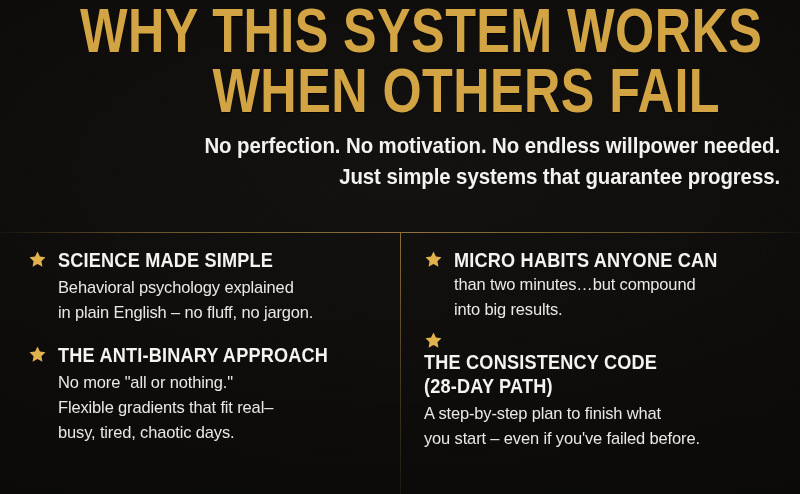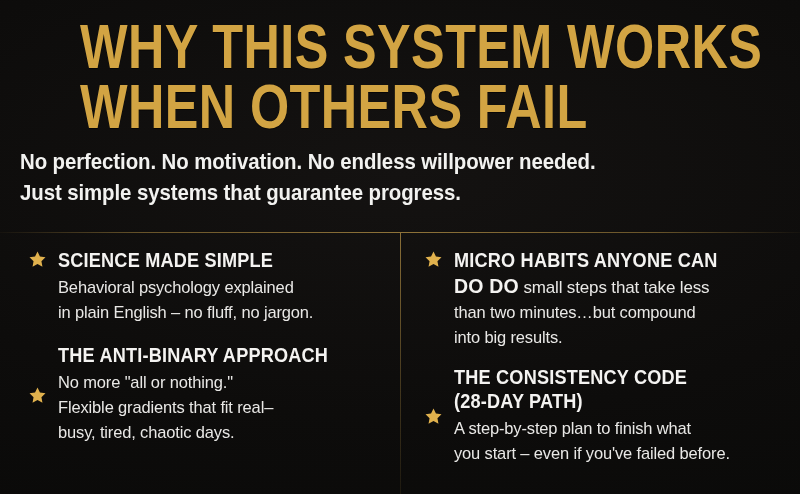--- a/index.html
+++ b/index.html
@@ -33,22 +33,21 @@
     opacity: .30;
     background-image:
       repeating-linear-gradient(0deg, rgba(255,255,255,.012) 0px, rgba(255,255,255,.012) 1px, rgba(0,0,0,0) 1px, rgba(0,0,0,0) 3px),
       repeating-linear-gradient(90deg, rgba(255,255,255,.010) 0px, rgba(255,255,255,.010) 1px, rgba(0,0,0,0) 1px, rgba(0,0,0,0) 4px);
   }
 
   
   .header {
     position: absolute;
     top: 0; left: 0; right: 0;
-    padding-top: 16px;
-    text-align: left;
+    text-align: right;
     z-index: 2;
   }
 
   .title-line {
     color: #d2a443;
     font-family: "Liberation Sans Narrow", "Liberation Sans", sans-serif;
     font-weight: 700;
     font-size: 63px;
     line-height: 60px;
     letter-spacing: 0.5px;
@@ -109,22 +108,22 @@
   }
   .col {
     width: 400px;
     box-sizing: border-box;
     padding-top: 15px;
   }
   .col.left  { padding-left: 28px; padding-right: 12px; }
   .col.right { padding-left: 24px; }
 
   .item { display: flex; align-items: flex-start; }
-  .item + .item { margin-top: 18px; align-items: center; }
-  .col.right .item + .item { margin-top: 15px; }
+  .item + .item { margin-top: 18px; }
+  .col.right .item + .item { margin-top: 7px; flex-direction: column; }
 
   .star {
     flex: 0 0 auto;
     width: 19px;
     height: 19px;
     margin-top: 2px;
     margin-right: 11px;
     color: #e0b14d;
     line-height: 1;
   }
@@ -232,24 +231,20 @@
     <div class="col right">
 
       <div class="item">
         <span class="star">
           <svg width="19" height="19" viewBox="0 0 24 24" aria-hidden="true">
             <path fill="currentColor" d="M12 1.8l3.09 6.46 7.01.93-5.12 4.87 1.3 7.04L12 17.7l-6.28 3.4 1.3-7.04L1.9 9.19l7.01-.93z"></path>
           </svg>
         </span>
         <div class="item-body">
           <div class="item-heading">MICRO HABITS ANYONE CAN</div>
-          <div class="inline-head-run">
-            <span class="run-bold">DO DO</span>
-            <span class="run-normal">small steps that take less</span>
-          </div>
           <div class="item-text tight">
             <span>than two minutes…but compound</span><br>
             <span>into big results.</span>
           </div>
         </div>
       </div>
 
       <div class="item">
         <span class="star">
           <svg width="19" height="19" viewBox="0 0 24 24" aria-hidden="true">

